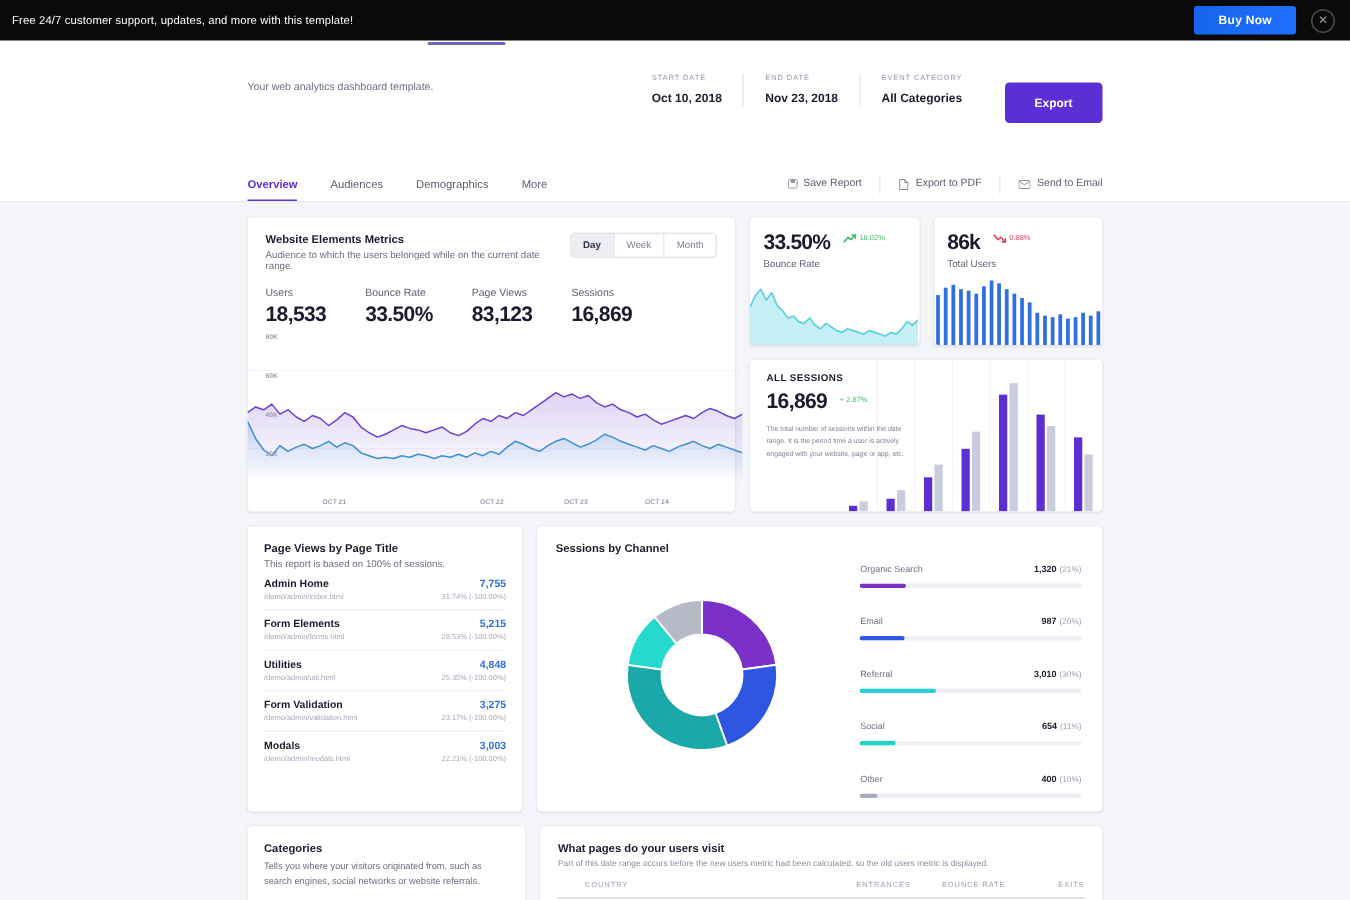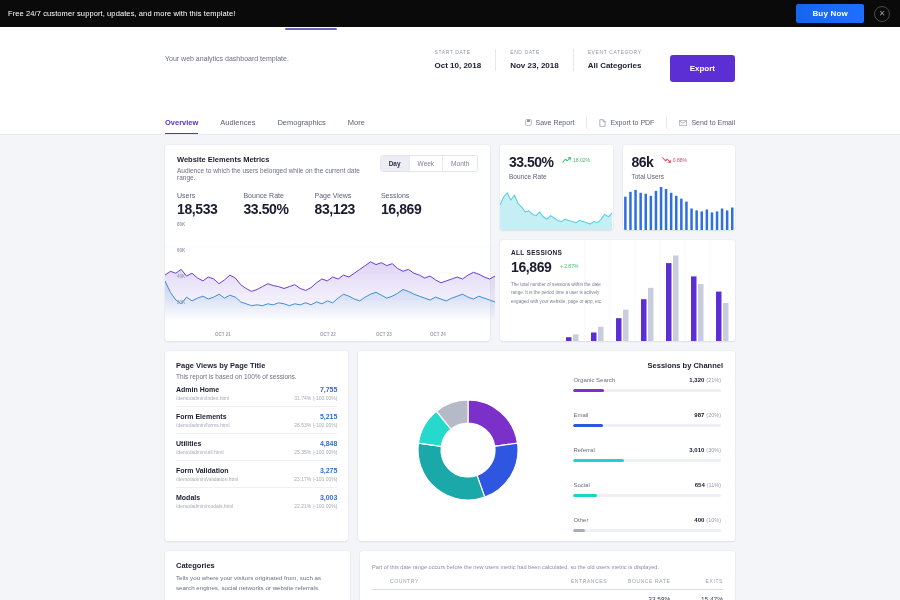--- a/index.html
+++ b/index.html
@@ -142,21 +142,21 @@
   .pv-sub { font-size: 6.5px; color: #6b6f80; margin-top: 3px; }
   .pv-item { border-bottom: 1px solid #eef0f5; padding: 6px 0 5px 0; }
   .pv-item:last-child { border-bottom: none; }
   .pv-l1 { display: flex; justify-content: space-between; align-items: baseline; }
   .pv-name { font-size: 7px; font-weight: bold; color: #1b1b2f; }
   .pv-num { font-size: 7px; font-weight: bold; color: #2f6fe0; }
   .pv-l2 { display: flex; justify-content: space-between; align-items: baseline; margin-top: 2px; }
   .pv-path { font-size: 5px; color: #a6aab8; }
   .pv-pct { font-size: 5px; color: #a6aab8; }
 
-  .ch-card { width: 380px; height: 190px; padding: 10px 12px 0 12px; position: relative; text-align: right; }
+  .ch-card { width: 380px; height: 190px; padding: 10px 12px 0 12px; position: relative; }
   .ch-title { font-size: 7.5px; font-weight: bold; color: #1b1b2f; }
   .ch-body { display: flex; align-items: center; height: 160px; }
   .donut-holder { width: 195px; display: flex; align-items: center; justify-content: center; }
   .legend { flex: 1; padding-left: 8px; padding-right: 2px; }
   .lg-item { margin-bottom: 11px; }
   .lg-item:last-child { margin-bottom: 0; }
   .lg-top { display: flex; justify-content: space-between; align-items: baseline; margin-bottom: 3px; }
   .lg-name { font-size: 6px; color: #6b6f80; }
   .lg-val { font-size: 6px; color: #1b1b2f; font-weight: bold; }
   .lg-pct { font-size: 5.5px; color: #9aa0b0; font-weight: normal; margin-left: 2px; }
@@ -537,20 +537,21 @@
 
     <div class="row row3">
 
       <div class="card acq-card">
         <div class="acq-title">Categories</div>
         <div class="acq-sub">Tells you where your visitors originated from, such as search engines, social networks or website referrals.</div>
 
       </div>
 
       <div class="card tbl-card">
+        <div class="tbl-title">What pages do your users visit</div>
         <div class="tbl-sub">Part of this date range occurs before the new users metric had been calculated, so the old users metric is displayed.</div>
         <table class="tbl">
           <thead>
               <tr>
             <th class="l" style="width:45%">COUNTRY</th>
             <th style="width:22%">ENTRANCES</th>
             <th style="width:18%">BOUNCE RATE</th>
             <th style="width:15%">EXITS</th>
           </tr>
             </thead>

